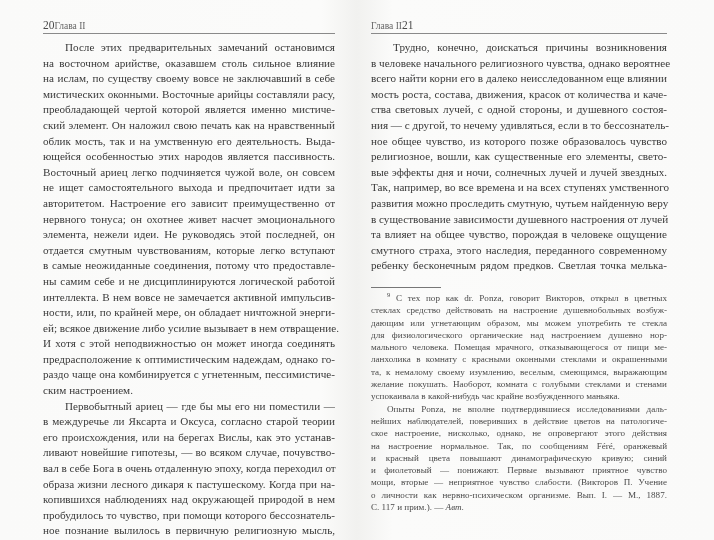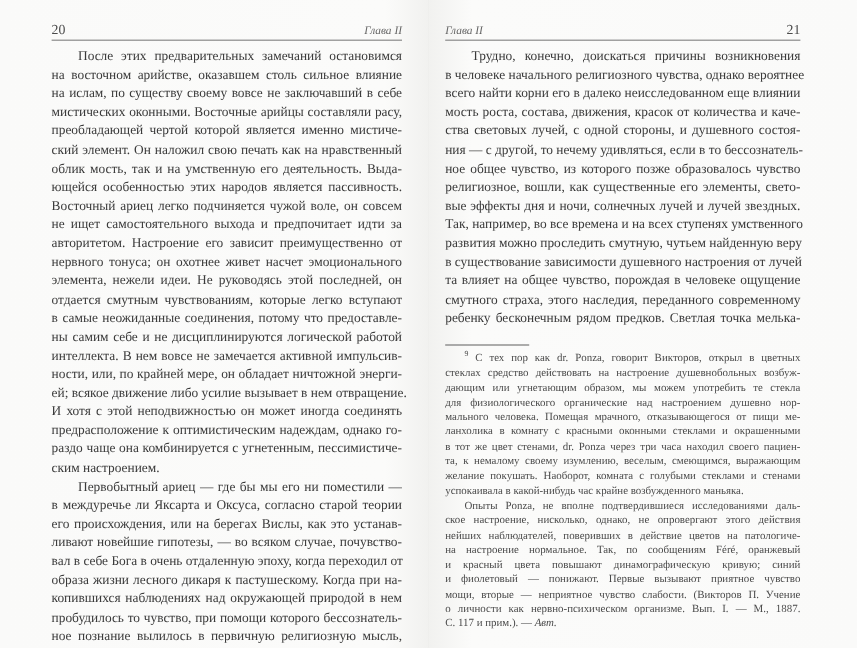--- a/index.html
+++ b/index.html
@@ -11,28 +11,28 @@
     position:relative;
   }
   .spread { position:absolute; inset:0; display:flex; }
   .page { position:relative; width:357px; height:540px; }
   .page.left { background:linear-gradient(to right,#fafaf9 0%,#fbfbfa 90%,#f1f1ef 100%); }
   .page.right { background:linear-gradient(to left,#fafaf9 0%,#fbfbfa 90%,#f1f1ef 100%); }
   .gutter { position:absolute; left:356px; top:0; width:2px; height:540px; background:#e8e8e5; }
 
   .header {
     position:absolute; top:17px; height:14px;
-    display:flex; justify-content:space-between; align-items:flex-end;
+    display:flex; align-items:flex-end;
     font-size:11.5px; color:#4a4a4a;
   }
   .left .header { left:43px; width:292px; }
   .right .header { left:371px; width:-1px; }
   .right .header { left:14px; width:296px; }
   .header .num { font-size:11.5px; }
-  .header .chap { font-style:italic; font-size:9.5px; color:#666;margin-top:42px; }
+  .header .chap { font-size:9.5px; color:#666;margin-top:42px; }
   .rule { position:absolute; top:33px; height:1px; background:#8a8a8a; }
   .left .rule { left:43px; width:292px; }
   .right .rule { left:14px; width:296px; }
 
   .body {
     position:absolute; top:40px;
     font-size:11.15px; line-height:15.6px;
     text-align:justify;
   }
   .left .body { left:43px; width:292px; }
@@ -133,27 +133,26 @@
       </div>
 
     <div class="fn-sep"></div>
     <div class="footnotes" id="footnotes">
         <span class="line indent"><sup>9</sup>  С тех пор как dr. Ponza, говорит Викторов, открыл в цветных</span>
         <span class="line">стеклах средство действовать на настроение душевнобольных возбуж-</span>
         <span class="line">дающим или угнетающим образом, мы можем употребить те стекла</span>
         <span class="line">для физиологического органические над настроением душевно нор-</span>
         <span class="line">мального человека. Помещая мрачного, отказывающегося от пищи ме-</span>
         <span class="line">ланхолика в комнату с красными оконными стеклами и окрашенными</span>
-        <span class="line">в тот же цвет стенами, dr. Ponza через три часа находил своего пациен-</span>
         <span class="line">та, к немалому своему изумлению, веселым, смеющимся, выражающим</span>
         <span class="line">желание покушать. Наоборот, комната с голубыми стеклами и стенами</span>
         <span class="line last">успокаивала в какой-нибудь час крайне возбужденного маньяка.</span>
         <span class="line indent">Опыты Ponza, не вполне подтвердившиеся исследованиями даль-</span>
+        <span class="line">нейших наблюдателей, поверивших в действие цветов на патологиче-</span>
         <span class="line">ское настроение, нисколько, однако, не опровергают этого действия</span>
-        <span class="line">нейших наблюдателей, поверивших в действие цветов на патологиче-</span>
         <span class="line">на настроение нормальное. Так, по сообщениям Féré, оранжевый</span>
         <span class="line">и красный цвета повышают динамографическую кривую; синий</span>
         <span class="line">и фиолетовый — понижают. Первые вызывают приятное чувство</span>
         <span class="line">мощи, вторые — неприятное чувство слабости. (Викторов П. Учение</span>
         <span class="line">о личности как нервно-психическом организме. Вып. I. — М., 1887.</span>
         <span class="line last">С. 117 и прим.). —<span class="it"> Авт.</span></span>
       </div>
   </div>
 </div>
 

